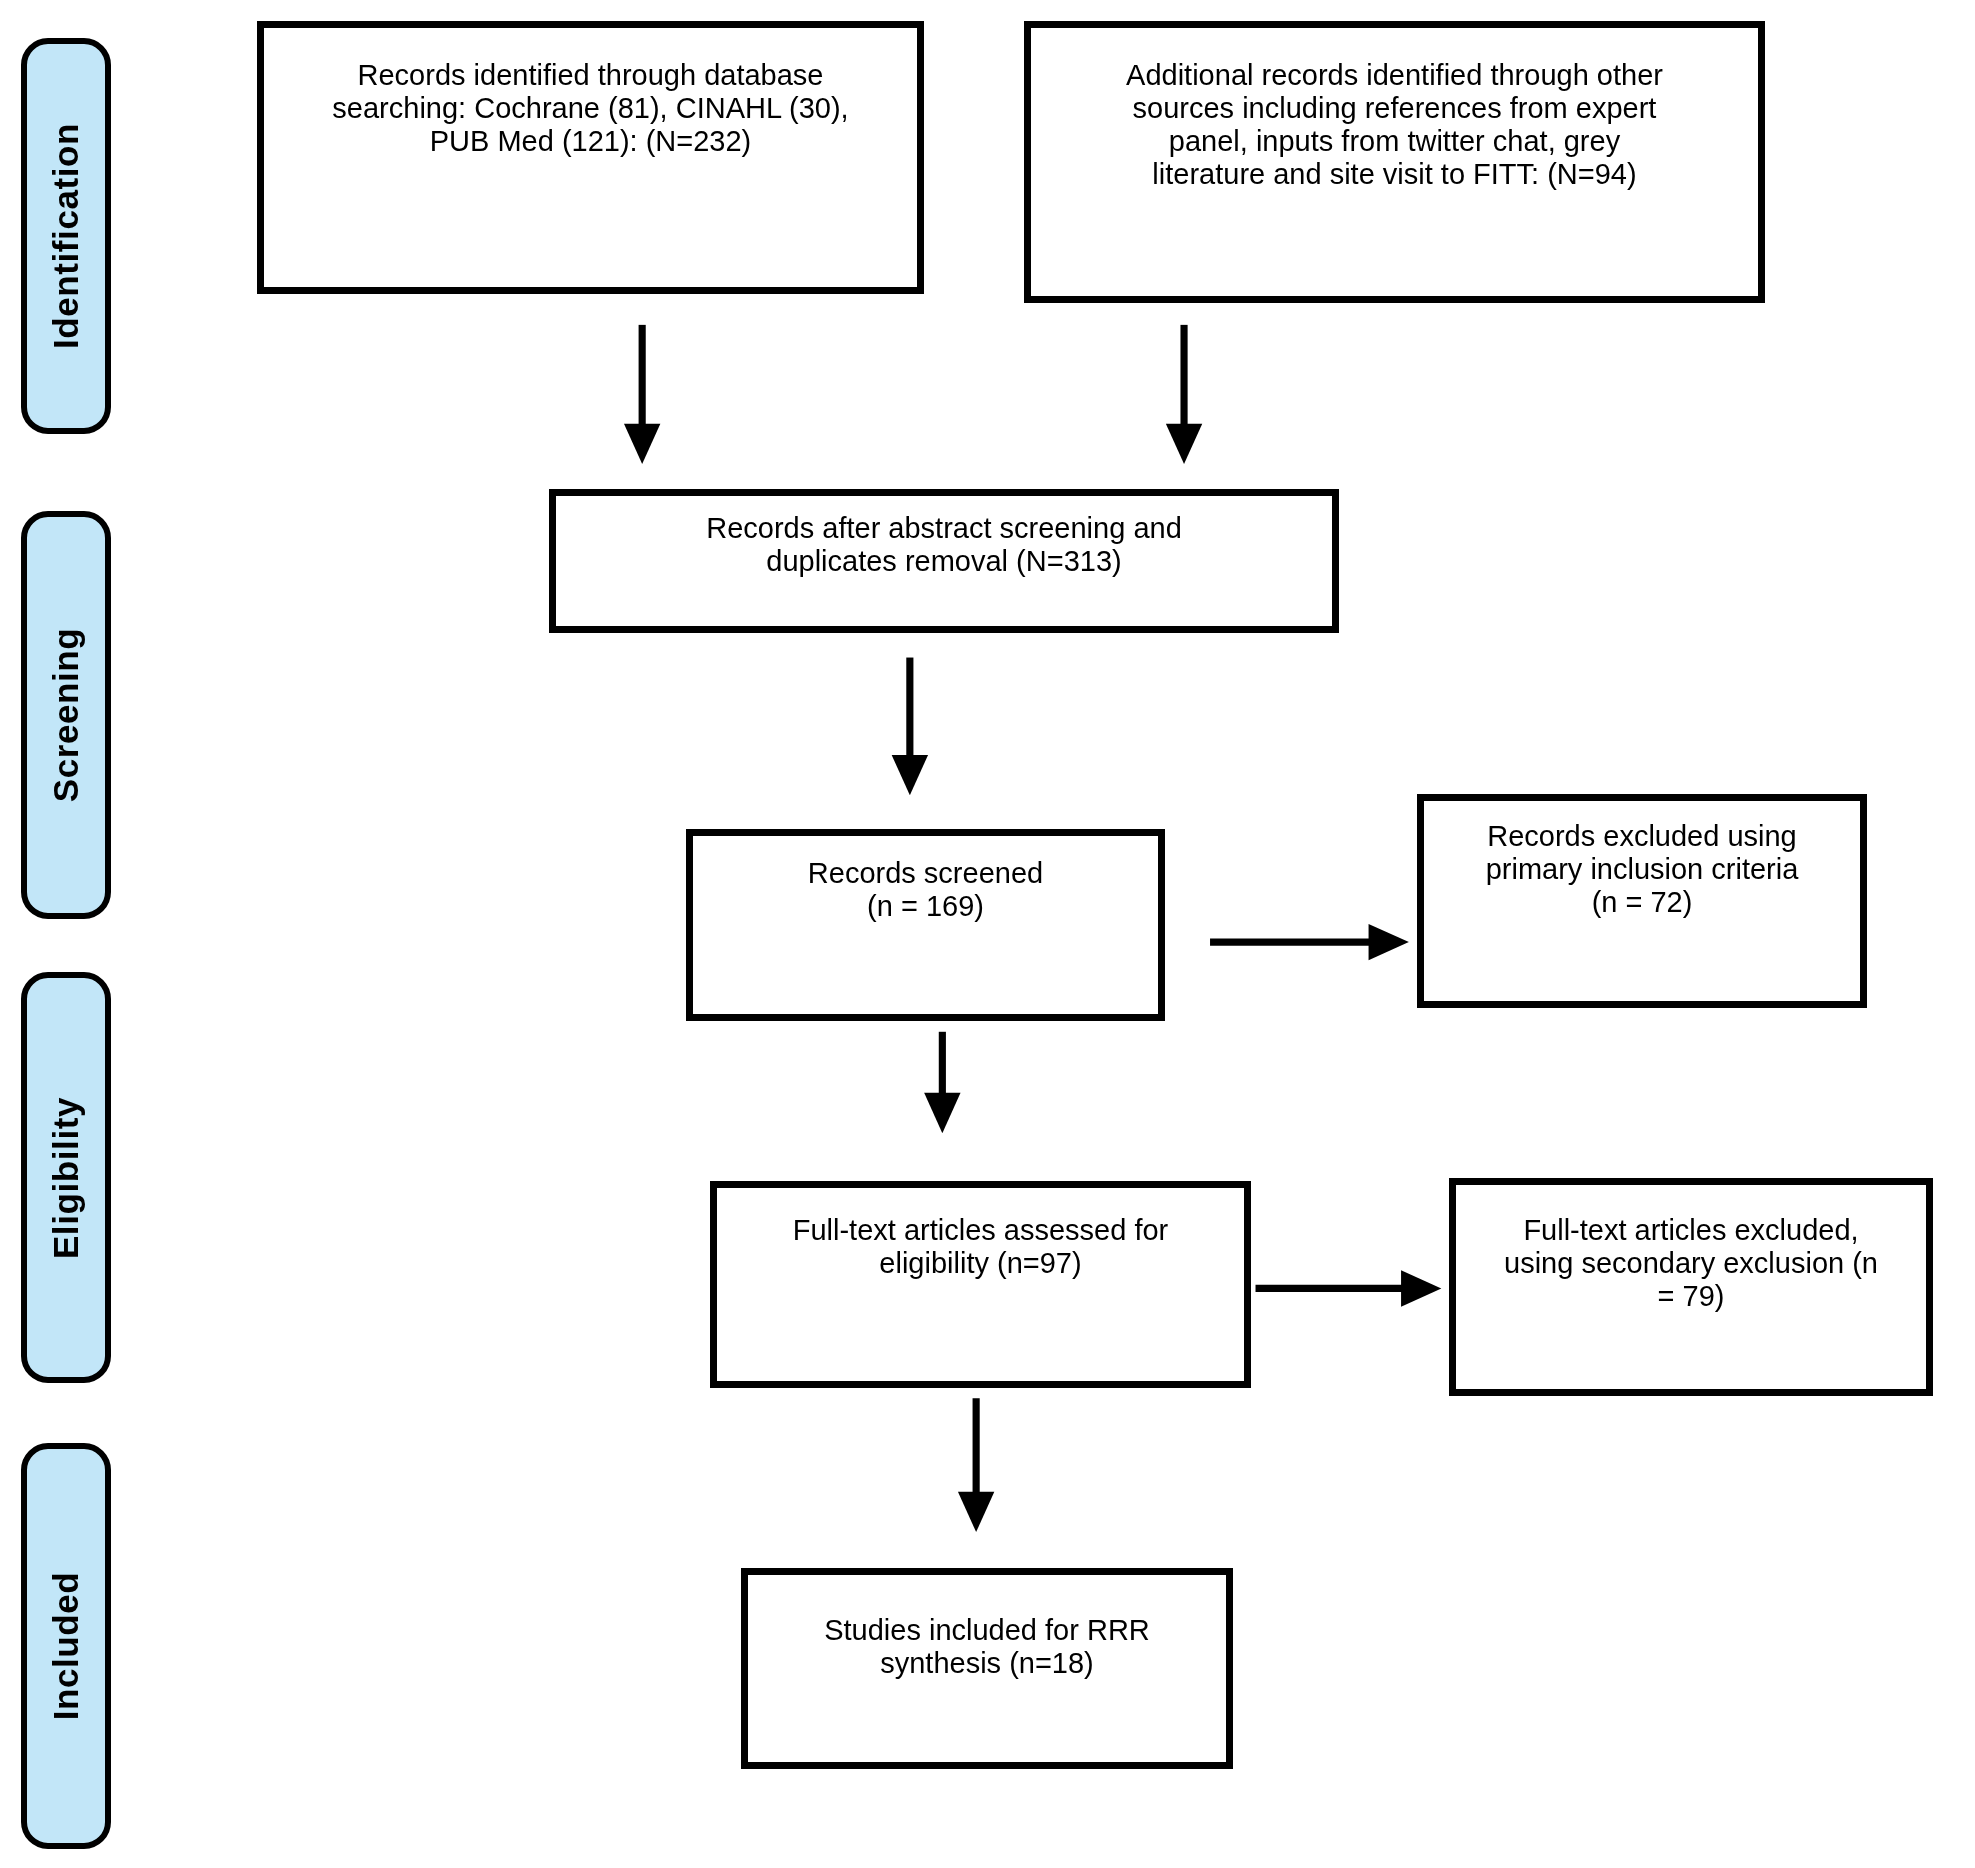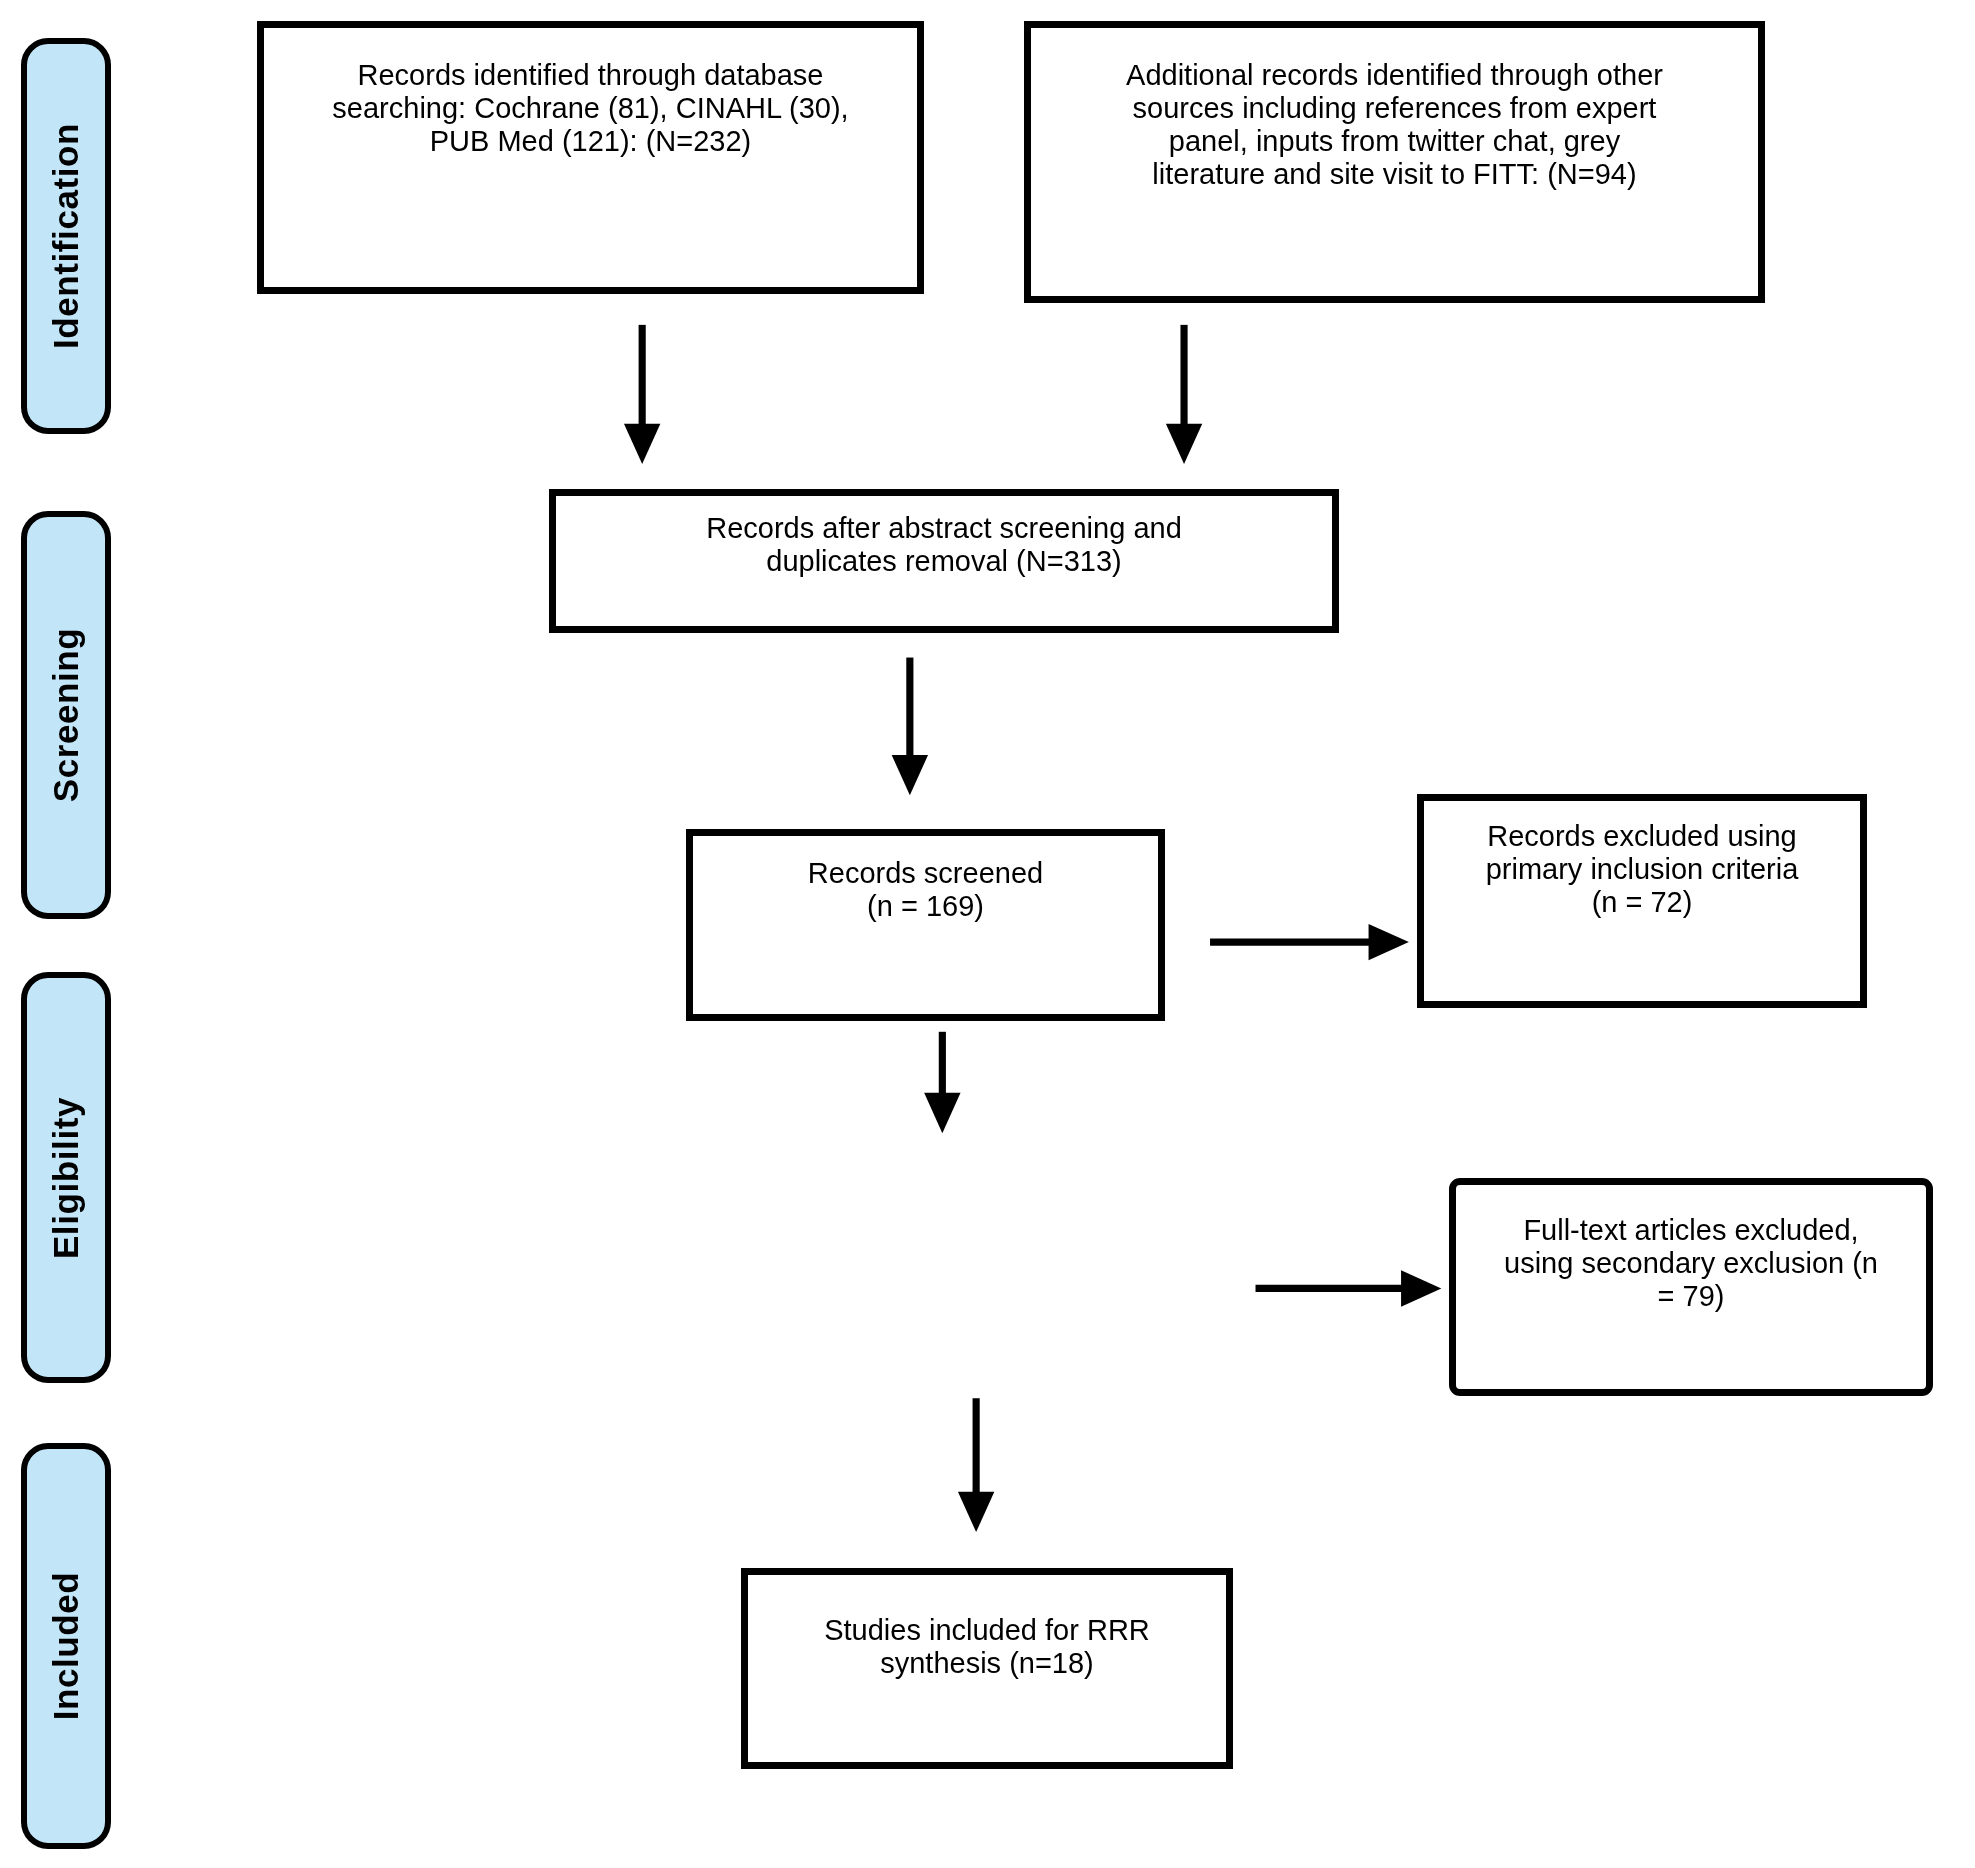--- a/index.html
+++ b/index.html
@@ -105,22 +105,24 @@
   <div class="fbox" style="left:549px;top:489px;width:790px;height:144px;padding:15.6px 19.5px 9.7px;">Records after abstract screening and
 duplicates removal (N=313)</div>
 
   <div class="fbox" style="left:686px;top:829px;width:479px;height:192px;padding:21px 13px 16px;">Records screened
 (n = 169)</div>
 
   <div class="fbox" style="left:1417px;top:794px;width:450px;height:214px;padding:19px 13px 9.7px;">Records excluded using
 primary inclusion criteria
 (n = 72)</div>
 
+  <div class="fbox" style="left:710px;top:1181px;width:541px;height:207px;padding:26px 16.2px 9.7px;">Full-text articles assessed for
+eligibility (n=97)</div>
 
-  <div class="fbox" style="left:1449px;top:1178px;width:484px;height:218px;padding:29px 13px 1px;border-radius:11px;">Full-text articles excluded,
+  <div class="fbox" style="left:1449px;top:1178px;width:484px;height:218px;padding:29px 13px 1px;">Full-text articles excluded,
 using secondary exclusion (n
 = 79)</div>
 
   <div class="fbox" style="left:741px;top:1568px;width:492px;height:201px;padding:39px 16.2px 9.7px;">Studies included for RRR
 synthesis (n=18)</div>
 
 </div>
 
 
 </body></html>

